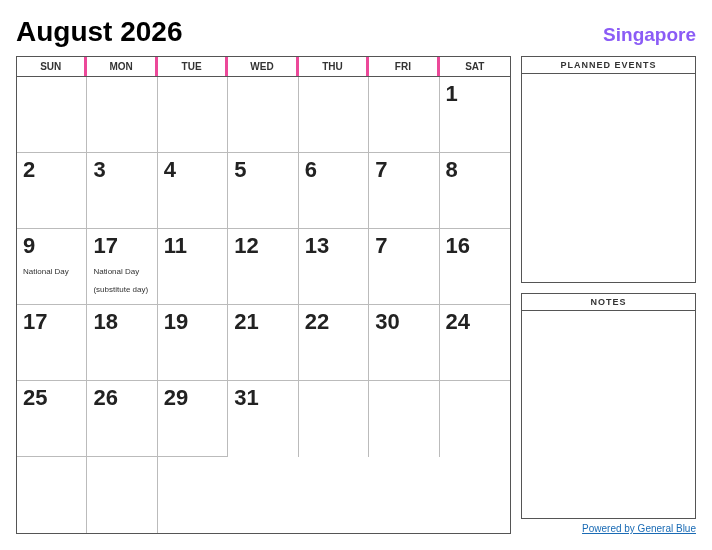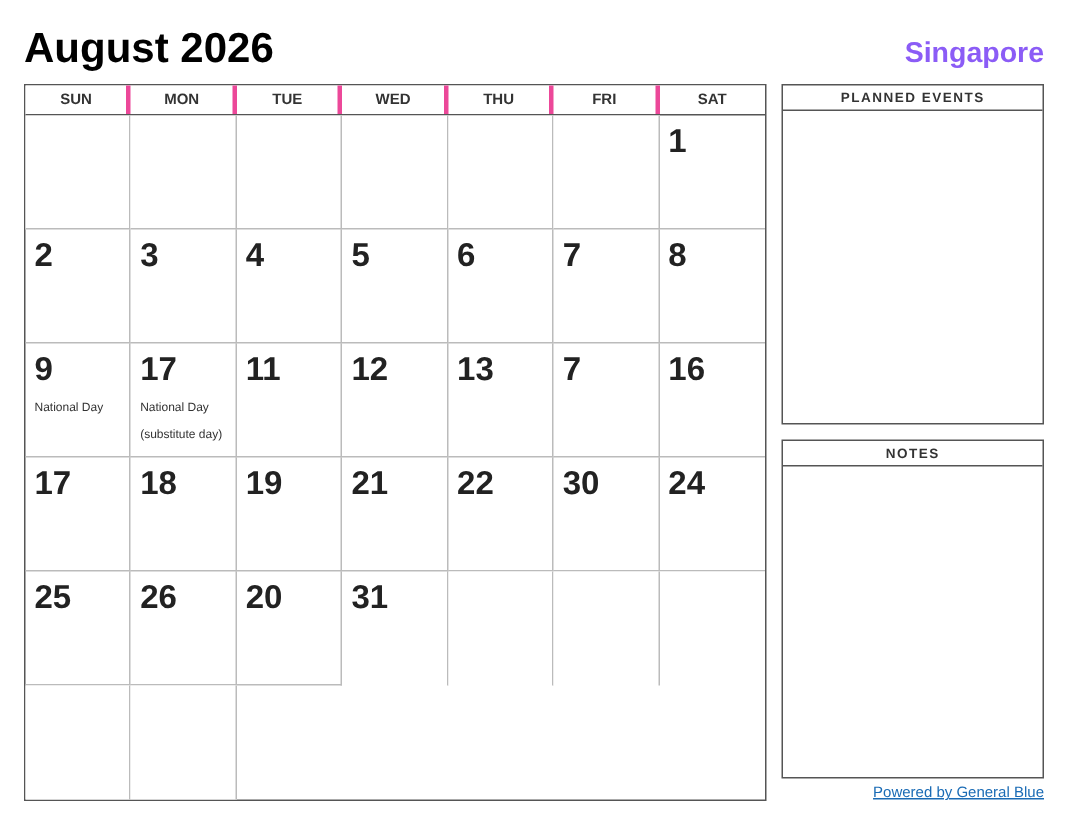--- a/index.html
+++ b/index.html
@@ -226,21 +226,21 @@
           <div class="cal-cell">
             <span class="day-num">24</span>
           </div>
           <div class="cal-cell">
             <span class="day-num">25</span>
           </div>
           <div class="cal-cell">
             <span class="day-num">26</span>
           </div>
           <div class="cal-cell">
-            <span class="day-num">20</span>
+            <span class="day-num">29</span>
           </div>
           <div class="cal-cell no-bottom">
             <span class="day-num">31</span>
           </div>
           <div class="cal-cell empty no-bottom"></div>
           <div class="cal-cell empty no-bottom"></div>
           <div class="cal-cell empty no-bottom"></div>
           <div class="cal-cell empty no-bottom"></div>
           <div class="cal-cell empty no-bottom"></div>
         </div>

